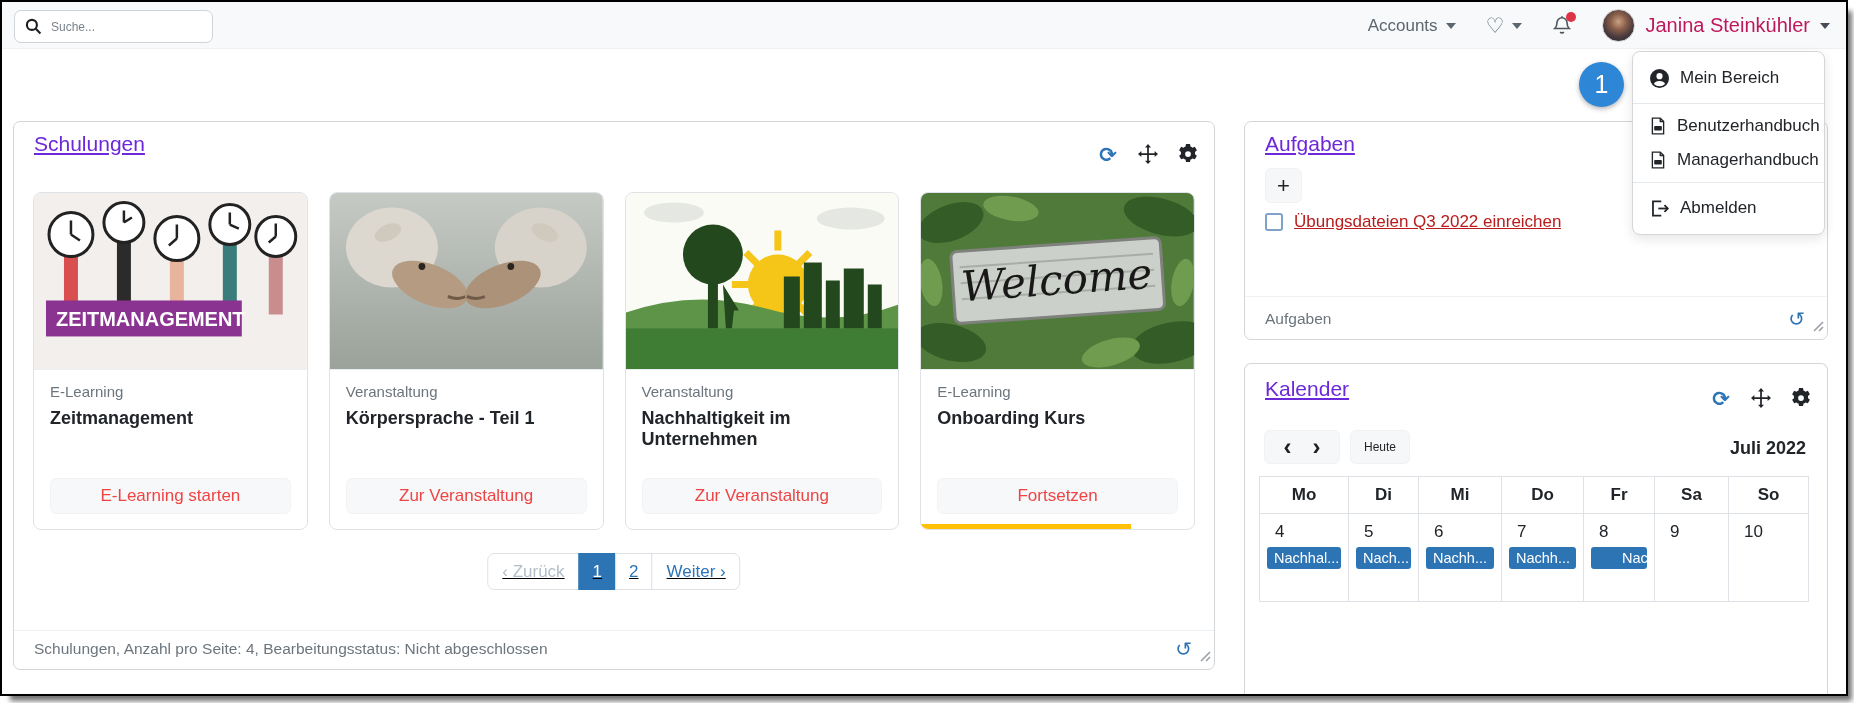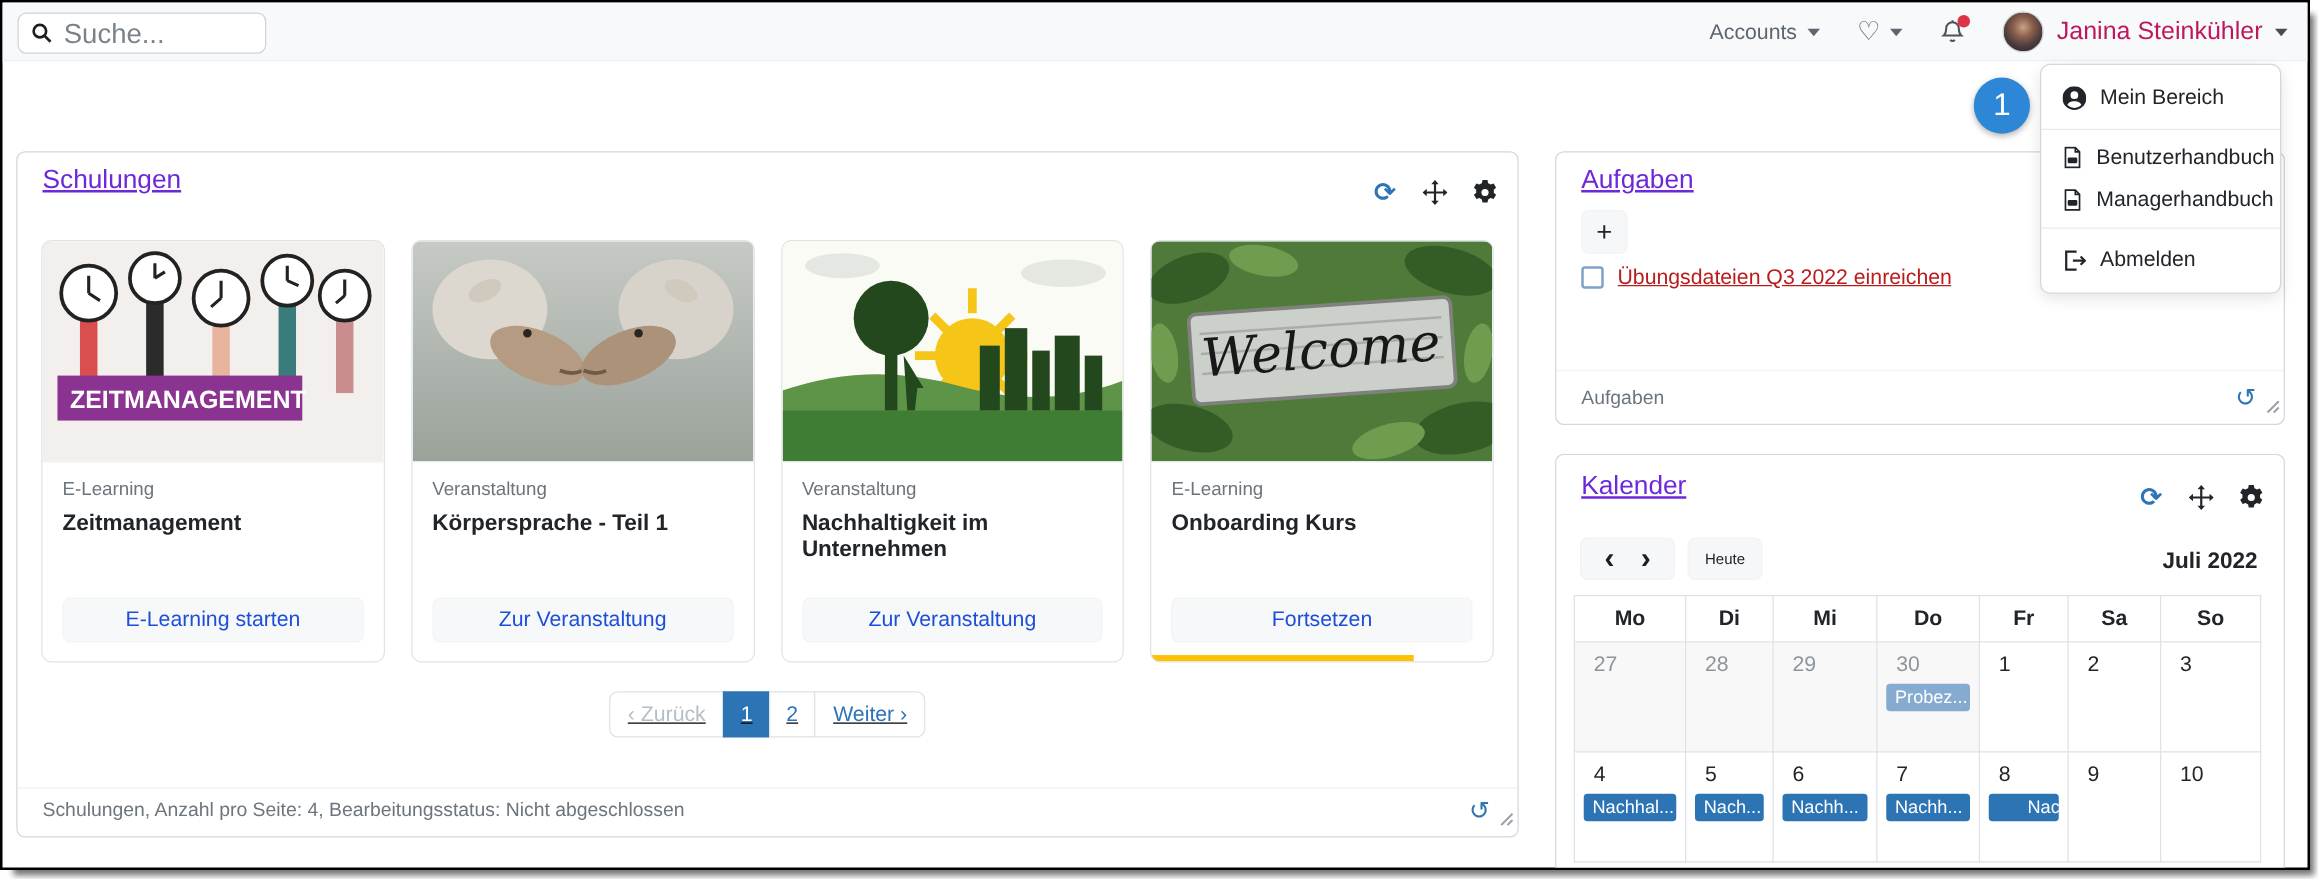--- a/index.html
+++ b/index.html
@@ -14,21 +14,21 @@
     position:absolute; left:0; top:0; right:0; height:47px;
     background:#f8f9fa; border-bottom:1px solid #eef0f2;
     display:flex; align-items:center;
   }
   .searchbox {
     position:absolute; left:12px; top:8px; width:199px; height:33px;
     background:#fff; border:1px solid #ced4da; border-radius:7px;
     display:flex; align-items:center; padding:0 10px; gap:9px;
   }
   .searchbox input {
-    border:none; outline:none; width:130px; font-size:22px; color:#ec4899;
+    border:none; outline:none; width:130px; font-size:12px; color:#ec4899;
     font-family:inherit; background:transparent;
   }
   .searchbox input::placeholder { color:#7a838b; }
   .tb-right {
     position:absolute; right:16px; top:0; height:47px;
     display:flex; align-items:center; gap:30px;
   }
   .tb-item { display:flex; align-items:center; gap:8px; color:#5c6670; font-size:17px; cursor:pointer; }
   .caret { width:0; height:0; border-left:5px solid transparent; border-right:5px solid transparent; border-top:6px solid #5c6670; display:inline-block; }
   .heart-glyph { font-size:21px; line-height:1; color:#5c6670; }
@@ -76,21 +76,21 @@
   }
   .card-img { height:177px; border-bottom:1px solid #eceff1; overflow:hidden; flex:none; }
   .card-img svg { display:block; width:100%; height:100%; }
   .card-body { padding:13px 16px 0; }
   .card-cat { font-size:15px; color:#6c757d; }
   .card-title { font-size:18px; font-weight:bold; color:#212529; margin-top:8px; }
   .card-btn {
     margin:auto 16px 15px; height:36px; flex:none;
     background:#f7f8f9; border:1px solid #f1f3f4; border-radius:6px;
     display:flex; align-items:center; justify-content:center;
-    font-size:17px; color:#1d4ed8; cursor:pointer;
+    font-size:17px; color:#ef4444; cursor:pointer;
   }
   .progress-bar { position:absolute; left:0; bottom:0; height:5px; border-radius:0 0 0 8px; }
   
   .pagination { position:absolute; top:431px; left:50%; transform:translateX(-50%); display:flex;text-decoration:underline; }
   .page-item {
     border:1px solid #dee2e6; background:#fff; padding:0 14px; height:37px;
     display:flex; align-items:center; font-size:17px; color:#2b74b8; cursor:pointer; margin-left:-1px;
   }
   .page-item.first { border-radius:7px 0 0 7px; margin-left:0; }
   .page-item.last { border-radius:0 7px 7px 0; }
@@ -453,44 +453,20 @@
           <tr>
         <th>Mo</th>
         <th>Di</th>
         <th>Mi</th>
         <th>Do</th>
         <th>Fr</th>
         <th>Sa</th>
         <th>So</th>
       </tr>
       <tr>
-        <td class="muted">
-              <div class="day-num">27</div>
-            </td>
-        <td class="muted">
-              <div class="day-num">28</div>
-            </td>
-        <td class="muted">
-              <div class="day-num">29</div>
-            </td>
-        <td class="muted">
-          <div class="day-num">30</div>
-          <div class="cal-event" style="background:#85abd0;">Probez...</div>
-        </td>
-        <td>
-              <div class="day-num">1</div>
-            </td>
-        <td>
-              <div class="day-num">2</div>
-            </td>
-        <td>
-              <div class="day-num">3</div>
-            </td>
-      </tr>
-      <tr>
         <td>
           <div class="day-num">4</div>
           <div class="cal-event" style="background:#2d74b5;">Nachhal...</div>
         </td>
         <td>
           <div class="day-num">5</div>
           <div class="cal-event" style="background:#2d74b5;">Nach...</div>
         </td>
         <td>
           <div class="day-num">6</div>

